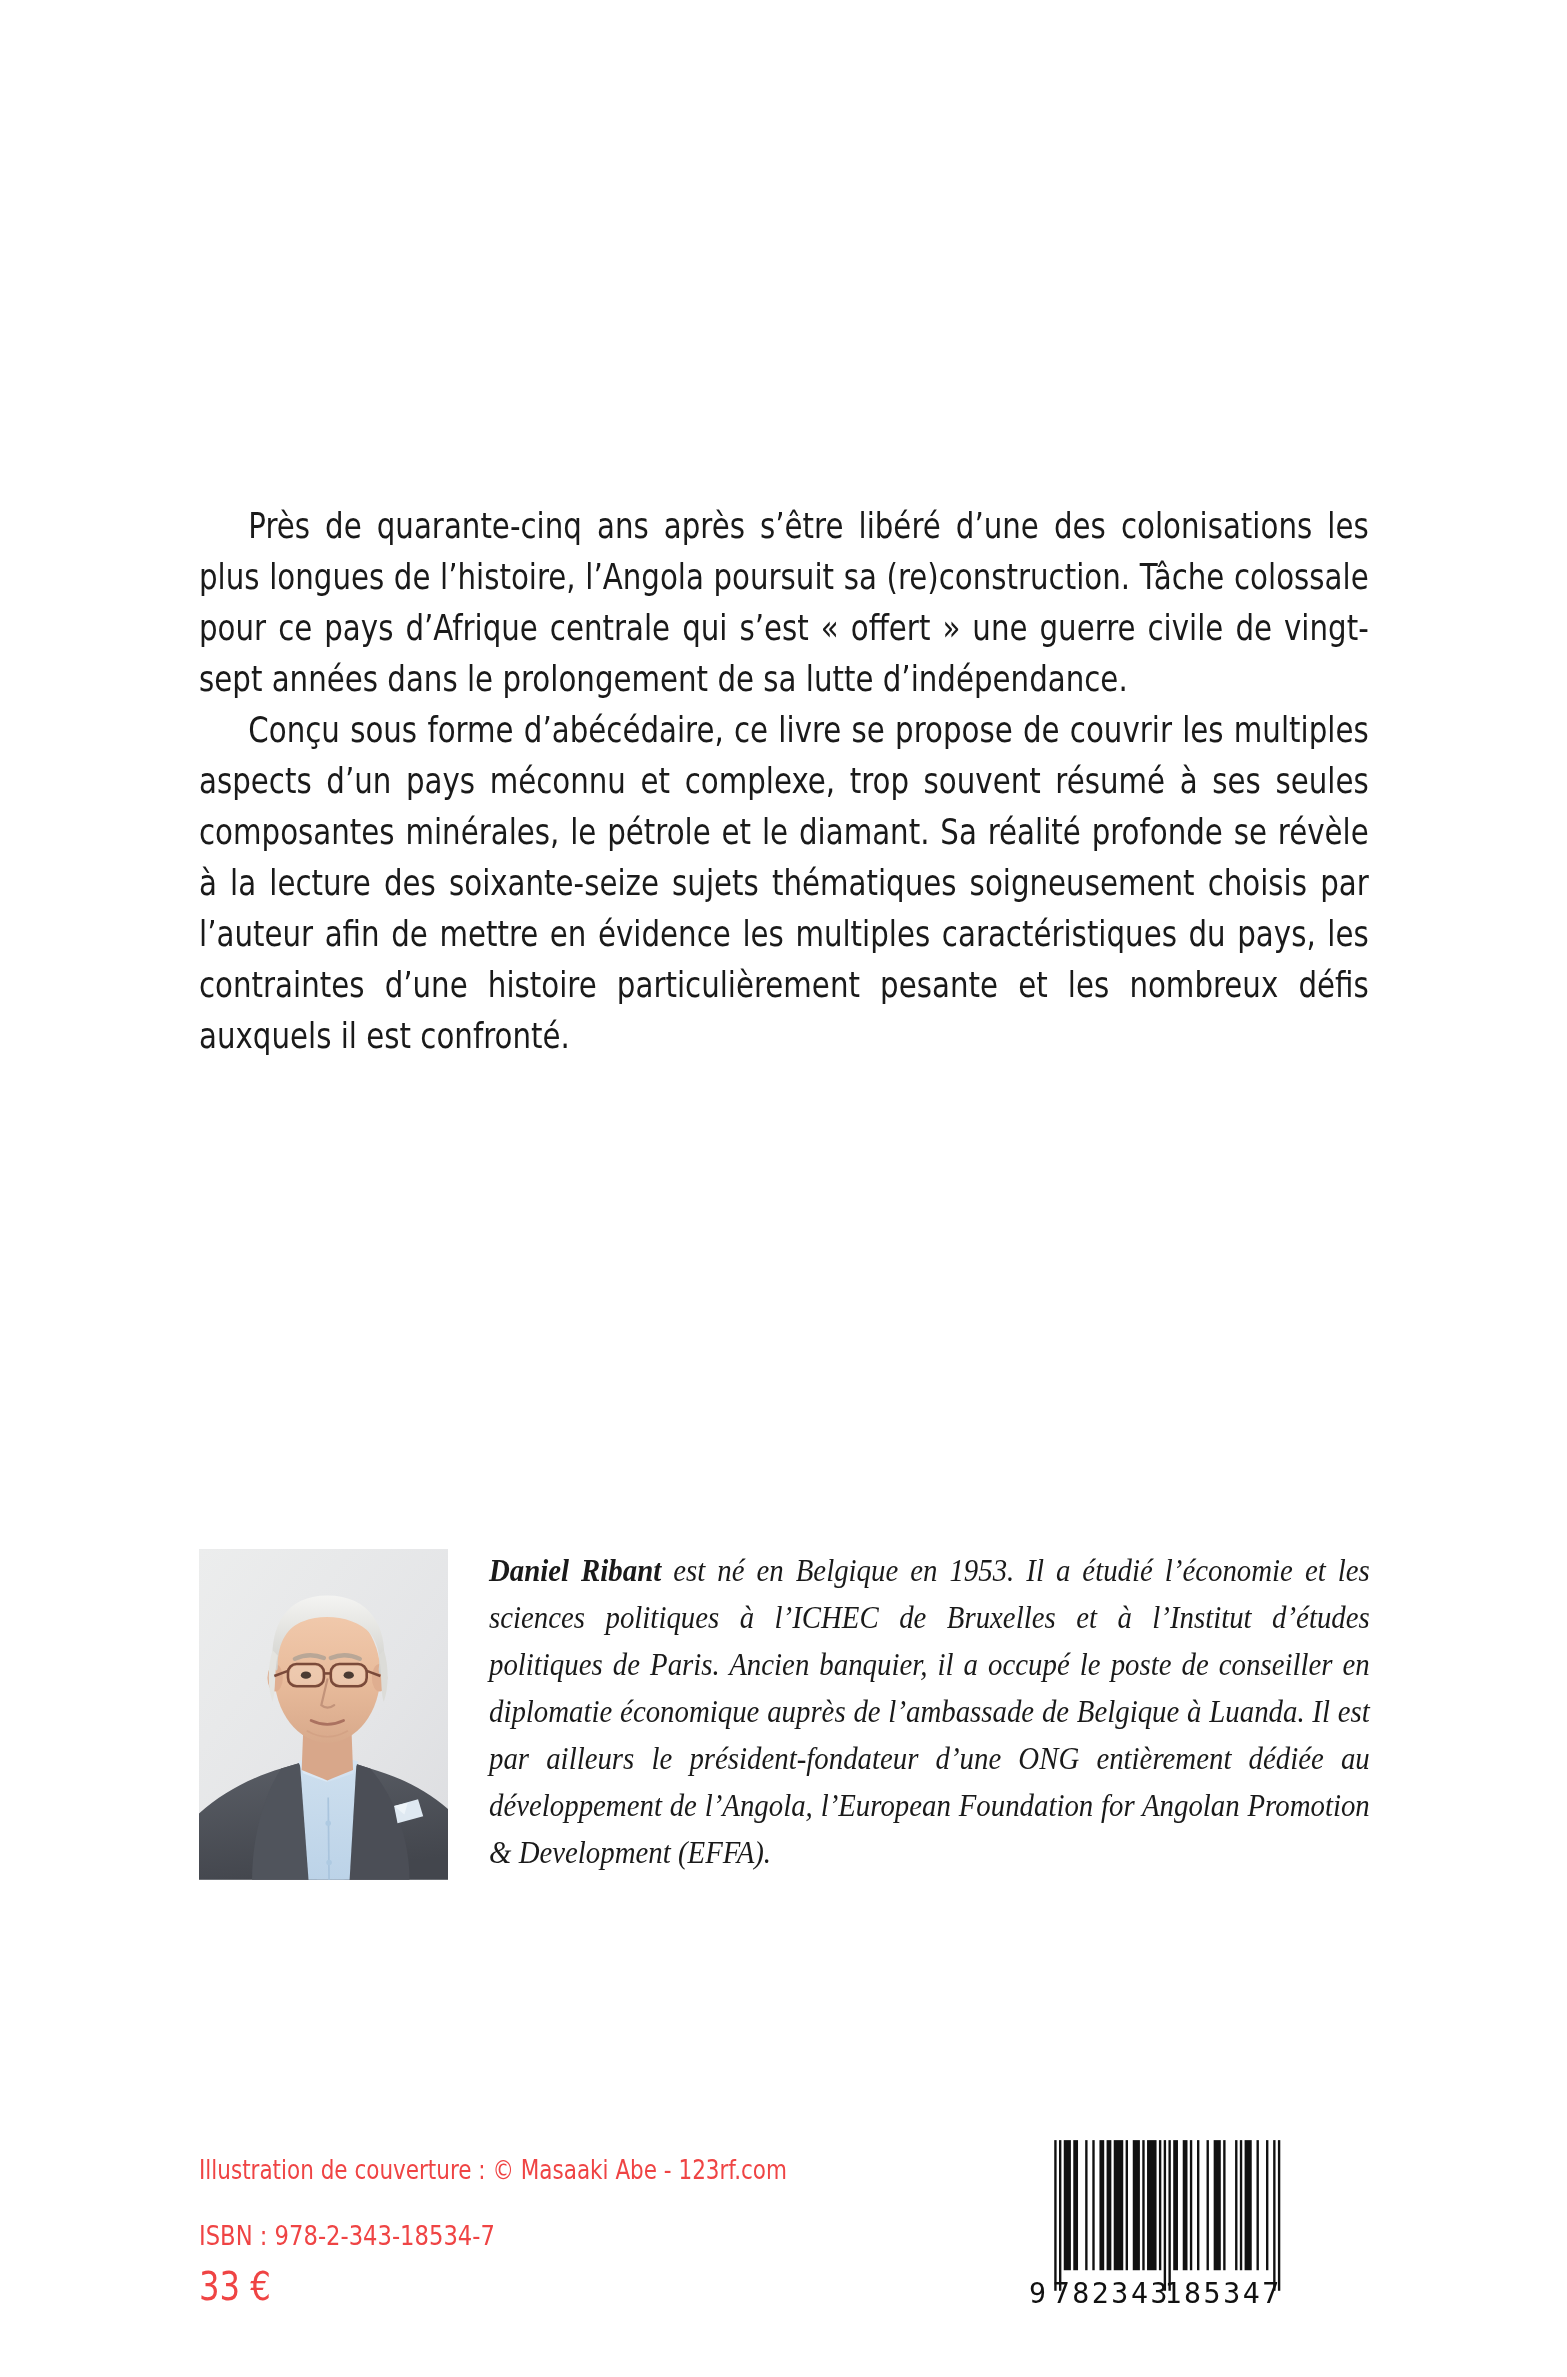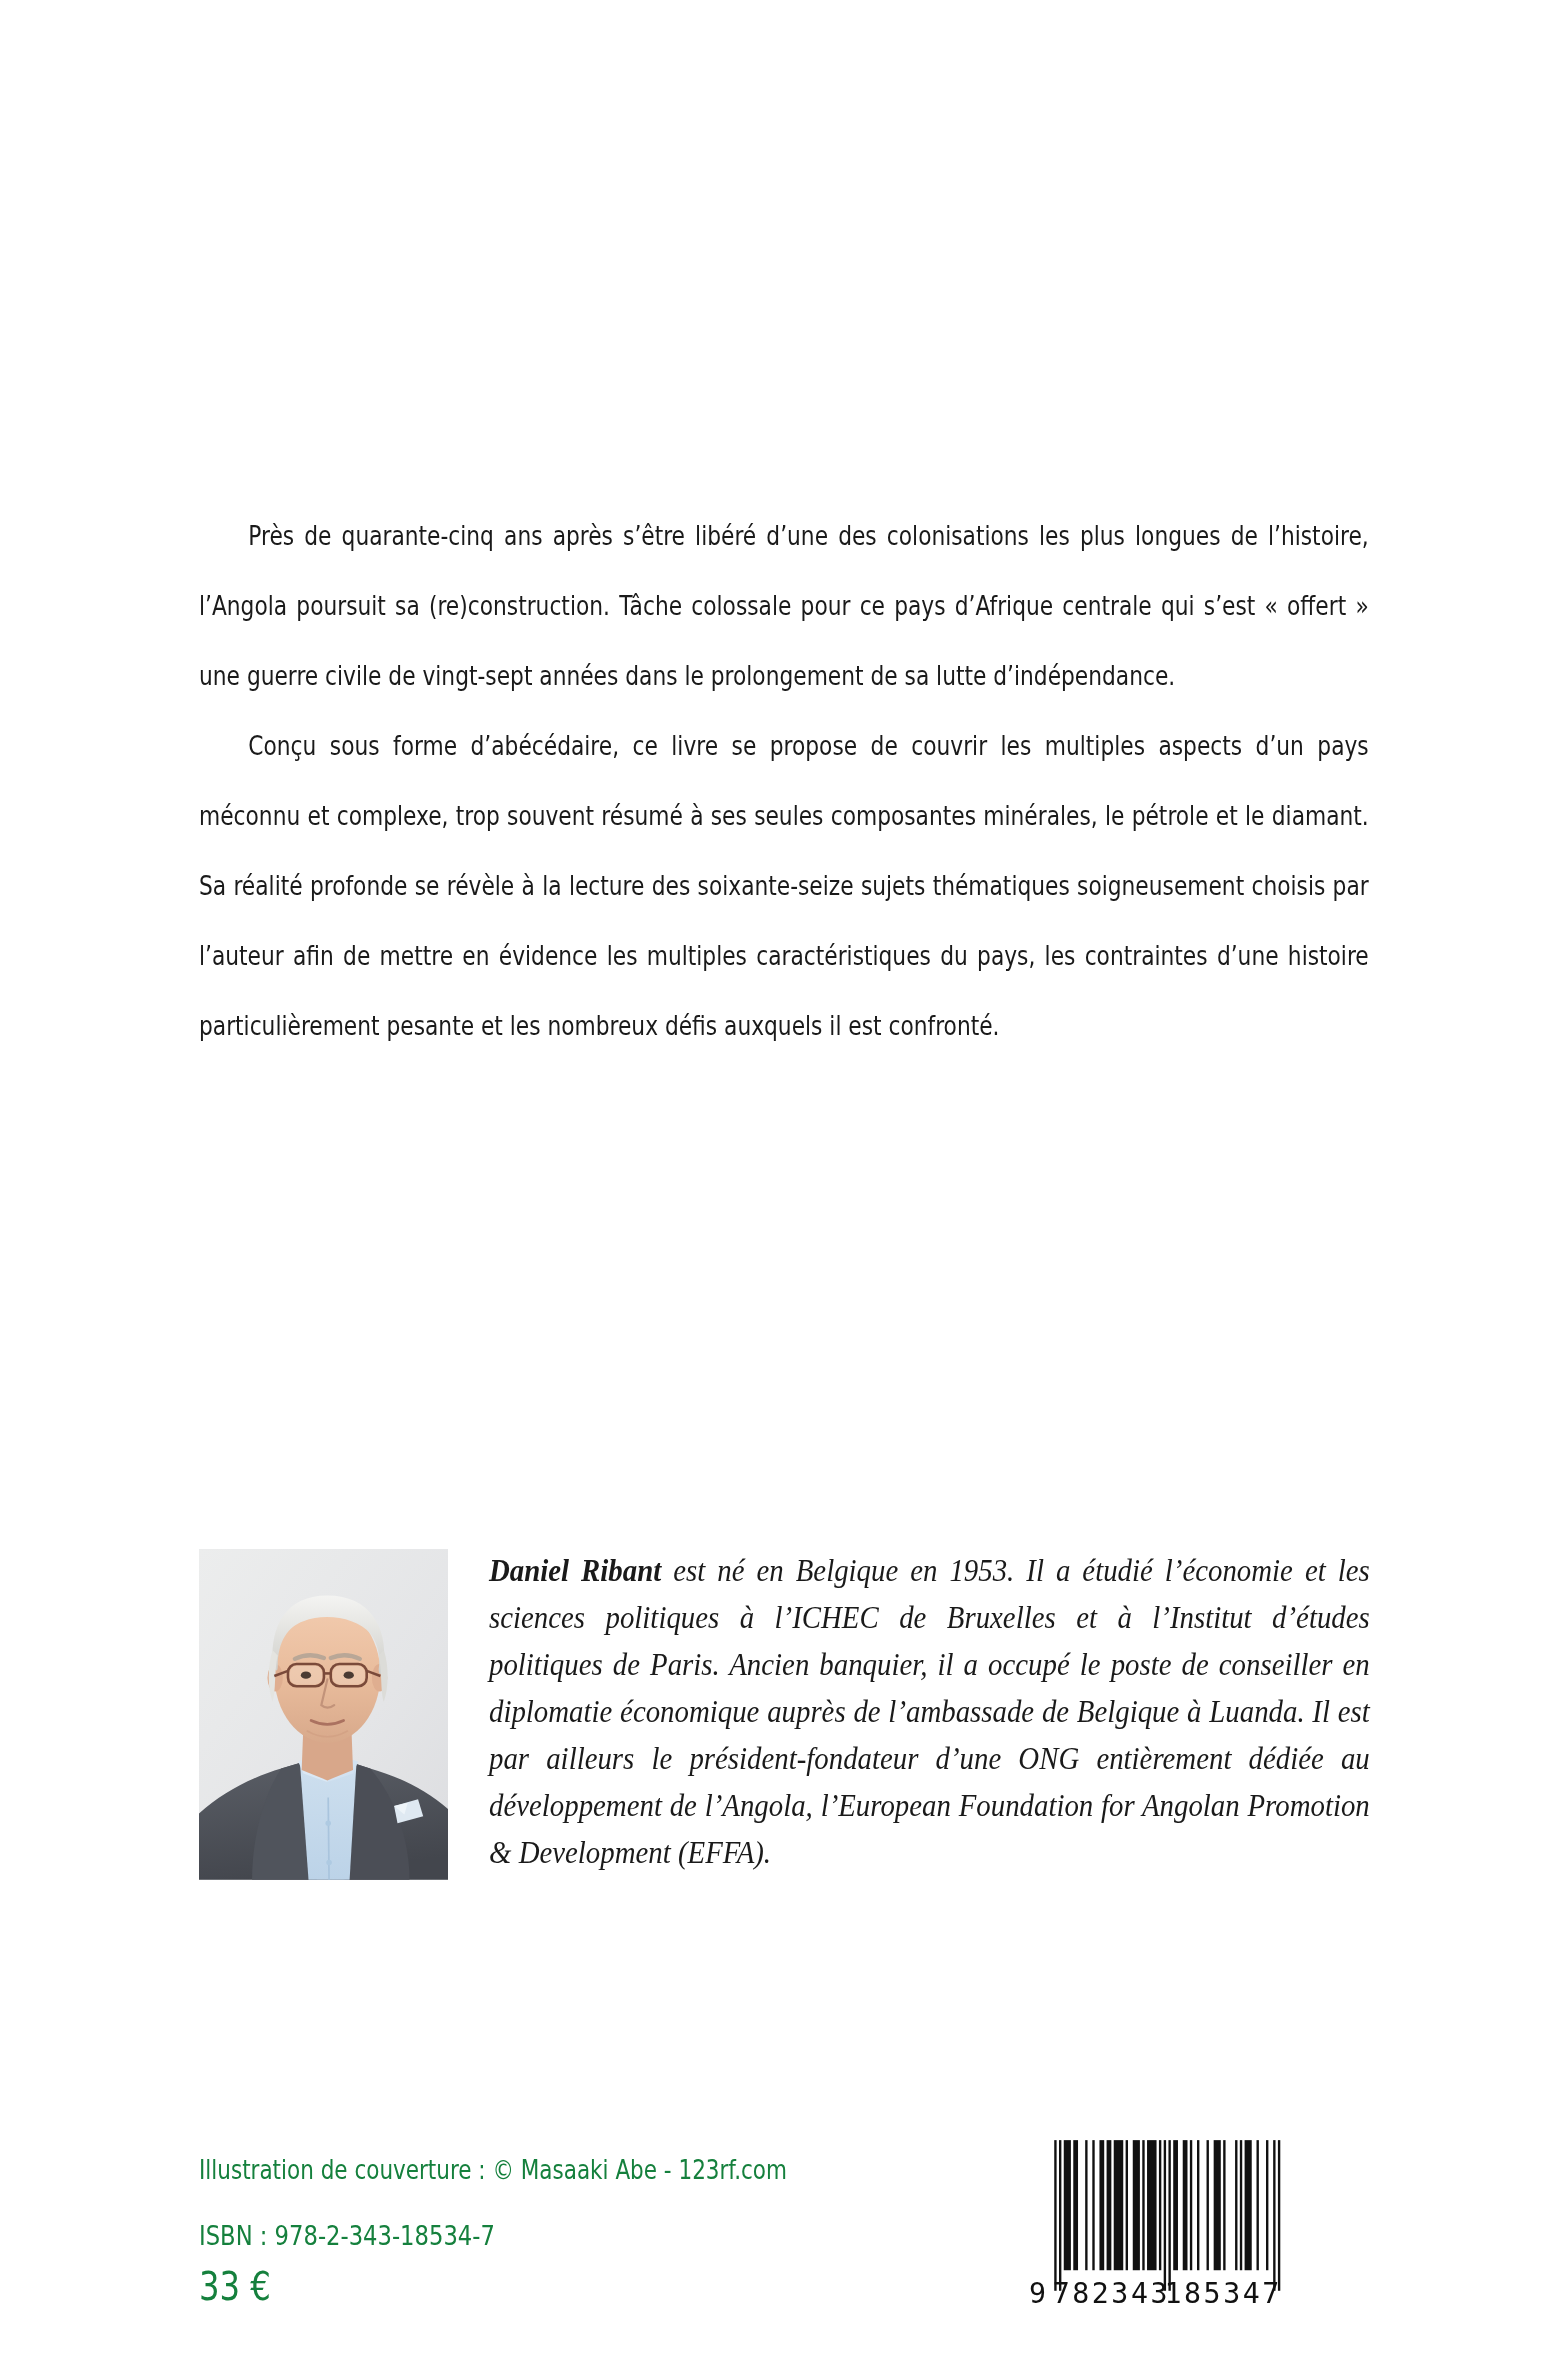--- a/index.html
+++ b/index.html
@@ -44,22 +44,22 @@
   .title-accent { color: #e01f2d; margin-left: -5.1px; }
 
   
   .blurb {
     position: absolute;
     left: 199px;
     top: 501px;
     width: 1170px;
     font-family: "DejaVu Sans Condensed", "Liberation Sans Narrow", "Liberation Sans", sans-serif;
     font-stretch: condensed;
-    font-size: 26px;
-    line-height: 70px;
+    font-size: 35px;
+    line-height: 51px;
     color: #1a1a1a;
     text-align: justify;
     text-justify: inter-word;
     font-weight: 400;
   }
   .blurb p {
     margin: 0;
     text-indent: 53px;
     transform: scaleX(0.93);
     transform-origin: left center;
@@ -110,21 +110,21 @@
   }
 
   
   .footer {
     position: absolute;
     left: 199px;
     top: 2156px;
     width: 685px;
     font-family: "DejaVu Sans Condensed", "Liberation Sans Narrow", "Liberation Sans", sans-serif;
     font-stretch: condensed;
-    color: #15803d;
+    color: #ef4444;
   }
   .credit-line {
     font-size: 26px;
     line-height: 29px;
     transform: scaleX(0.92);
     transform-origin: left center;
   }
   .isbn-line {
     font-size: 27.4px;
     line-height: 29px;

